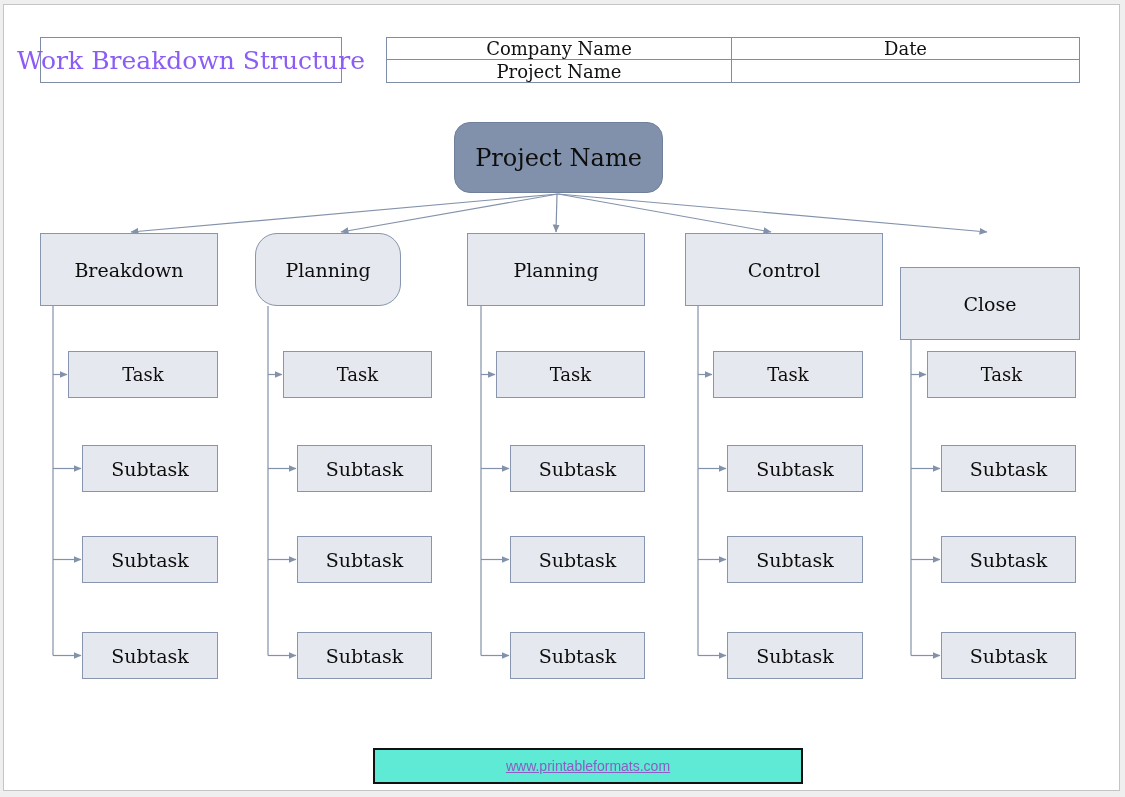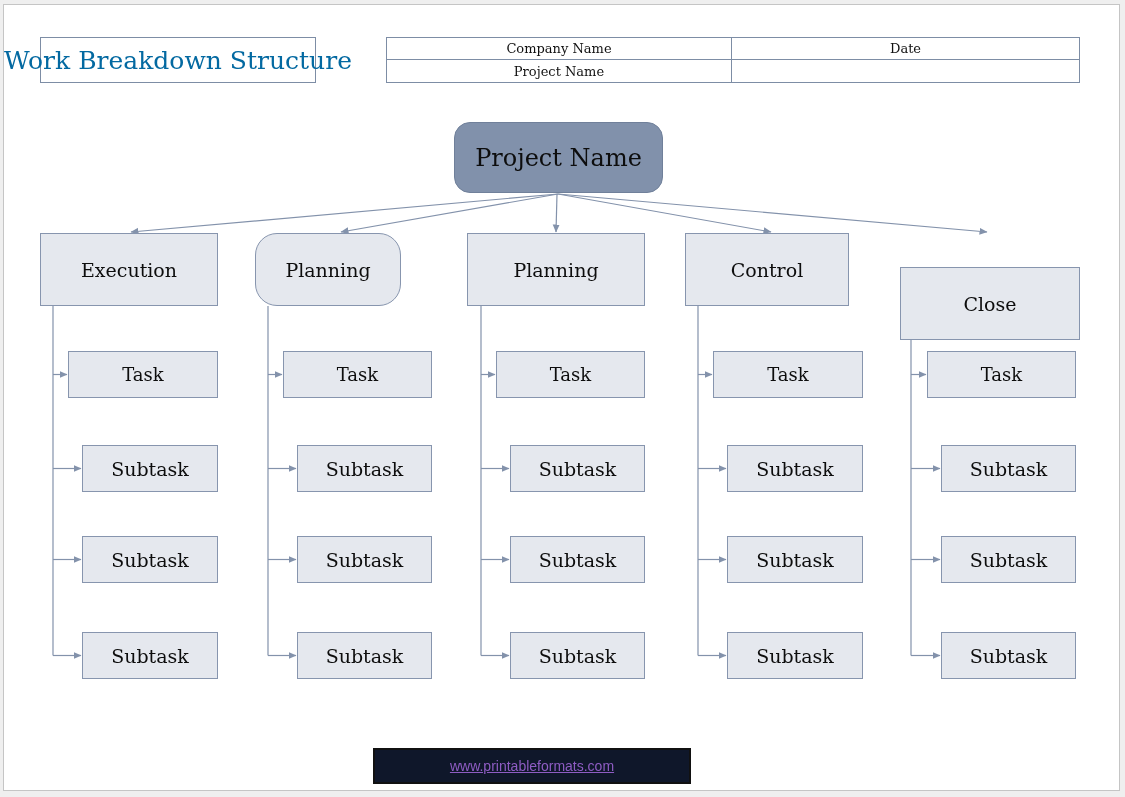--- a/index.html
+++ b/index.html
@@ -17,37 +17,37 @@
   .page{
     position:absolute;
     left:3px;top:4px;
     width:1117px;height:787px;
     background:#ffffff;
     border:1px solid #c5c5c5;
     box-sizing:border-box;
   }
   
   .title-box{
-    position:absolute;left:40px;top:37px;width:276px;height:46px;
+    position:absolute;left:40px;top:37px;width:302px;height:46px;
     border:1px solid #7d8da5;box-sizing:border-box;
     display:flex;align-items:center;justify-content:center;
-    font-size:25px;color:#0369a1;background:#fff;
+    font-size:25px;color:#8b5cf6;background:#fff;
     white-space:nowrap;
   }
   .head-table{
     position:absolute;left:386px;top:37px;width:694px;height:46px;
     border:1px solid #7d8da5;box-sizing:border-box;
     display:grid;
     grid-template-columns:345px 1fr;
     grid-template-rows:1fr 1fr;
     background:#fff;
   }
   .head-table .cell{
     display:flex;align-items:center;justify-content:center;
-    font-size:13px;color:#111;
+    font-size:18px;color:#111;
     box-sizing:border-box;
   }
   .head-table .cell.c0{border-right:1px solid #7d8da5;}
   .head-table .cell.r0{border-bottom:1px solid #7d8da5;}
   
   .root-box{
     position:absolute;left:454px;top:122px;width:209px;height:71px;
     background:#8191ab;border:1px solid #70809a;border-radius:16px;
     box-sizing:border-box;
     display:flex;align-items:center;justify-content:center;
@@ -63,22 +63,22 @@
   .phase{top:233px;height:73px;font-size:19px;}
   .task{top:351px;height:47px;font-size:18px;}
   .sub1{top:445px;height:47px;font-size:19px;}
   .sub2{top:536px;height:47px;font-size:19px;}
   .sub3{top:632px;height:47px;font-size:19px;}
   
   svg.wires{position:absolute;left:0;top:0;pointer-events:none;}
   svg.wires line{stroke:#8392ab;stroke-width:1.2;fill:none;}
   
   .link-box{
-    position:absolute;left:373px;top:748px;width:318px;height:36px;
-    border:2px solid #111;box-sizing:border-box;background:#0f172a;
+    position:absolute;left:373px;top:748px;width:430px;height:36px;
+    border:2px solid #111;box-sizing:border-box;background:#5eead4;
     display:flex;align-items:center;justify-content:center;
   }
   .link-box a{
     font-family:"Liberation Sans","DejaVu Sans",sans-serif;
     font-size:14px;color:#8e5cc3;text-decoration:underline;
   }
 </style>
 </head>
 <body>
 
@@ -148,21 +148,21 @@
       <line x1="911" y1="559.5" x2="940" y2="559.5" marker-end="url(#arr)"></line>
       <line x1="911" y1="655.5" x2="940" y2="655.5" marker-end="url(#arr)"></line>
     </g>
   </svg>
 
   <div class="root-box">
     <span>Project Name</span>
   </div>
 
   <div class="node phase" style="left:40px;width:178px;">
-      <span>Execution</span>
+      <span>Breakdown</span>
     </div>
   <div class="node task" style="left:68px;width:150px;">
       <span>Task</span>
     </div>
   <div class="node sub1" style="left:82px;width:136px;">
       <span>Subtask</span>
     </div>
   <div class="node sub2" style="left:82px;width:136px;">
       <span>Subtask</span>
     </div>
@@ -195,21 +195,21 @@
   <div class="node sub1" style="left:510px;width:135px;">
       <span>Subtask</span>
     </div>
   <div class="node sub2" style="left:510px;width:135px;">
       <span>Subtask</span>
     </div>
   <div class="node sub3" style="left:510px;width:135px;">
       <span>Subtask</span>
     </div>
 
-  <div class="node phase" style="left:685px;width:164px;">
+  <div class="node phase" style="left:685px;width:198px;">
       <span>Control</span>
     </div>
   <div class="node task" style="left:713px;width:150px;">
       <span>Task</span>
     </div>
   <div class="node sub1" style="left:727px;width:136px;">
       <span>Subtask</span>
     </div>
   <div class="node sub2" style="left:727px;width:136px;">
       <span>Subtask</span>

